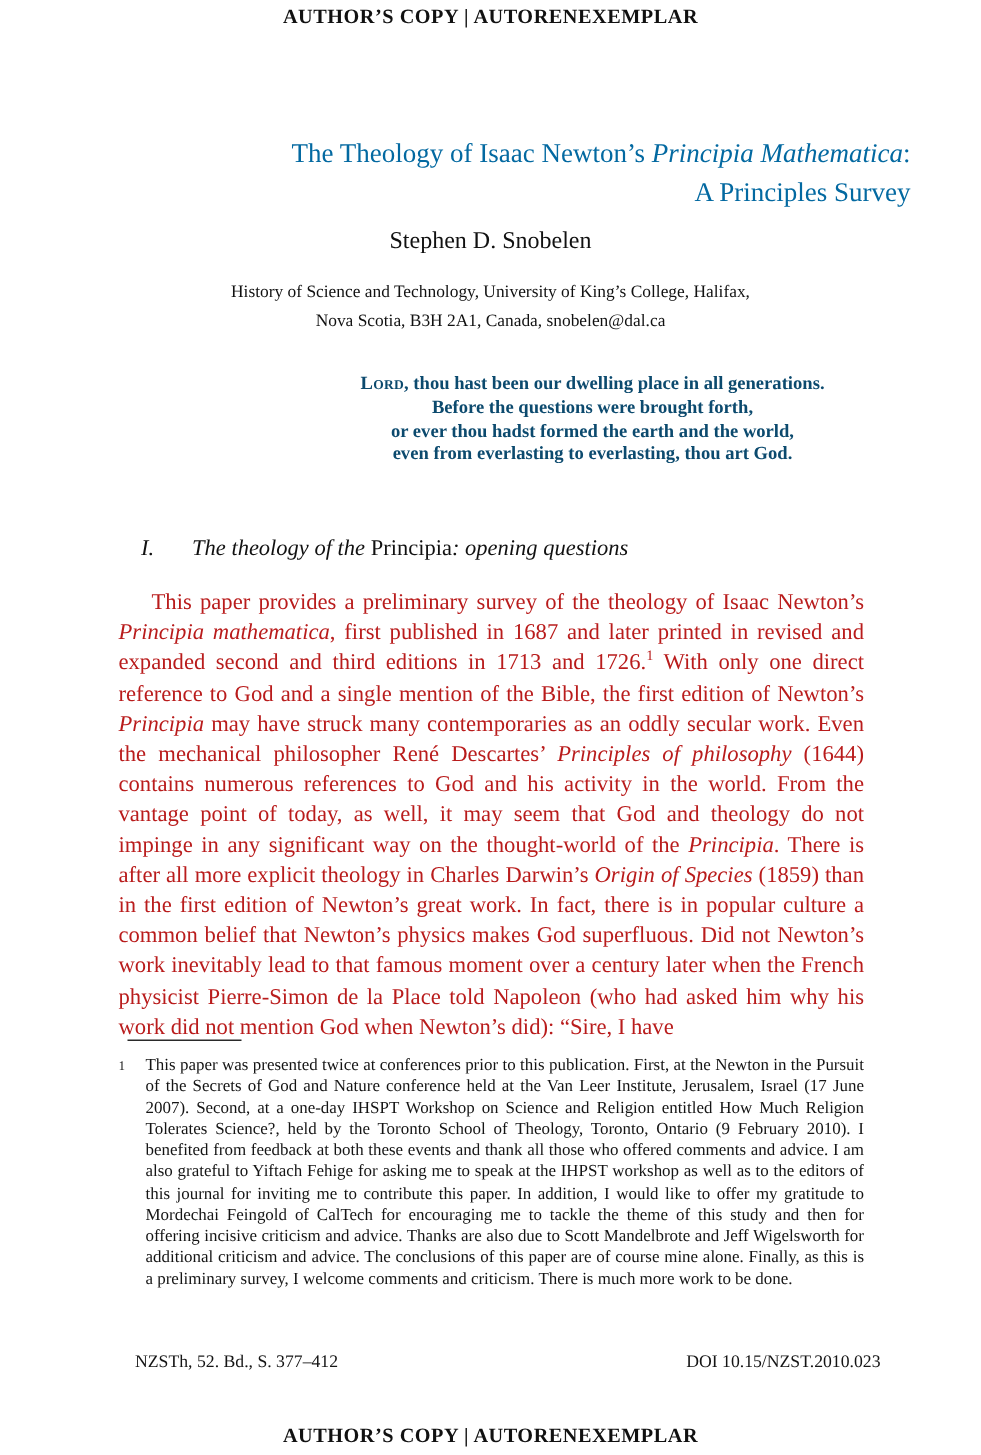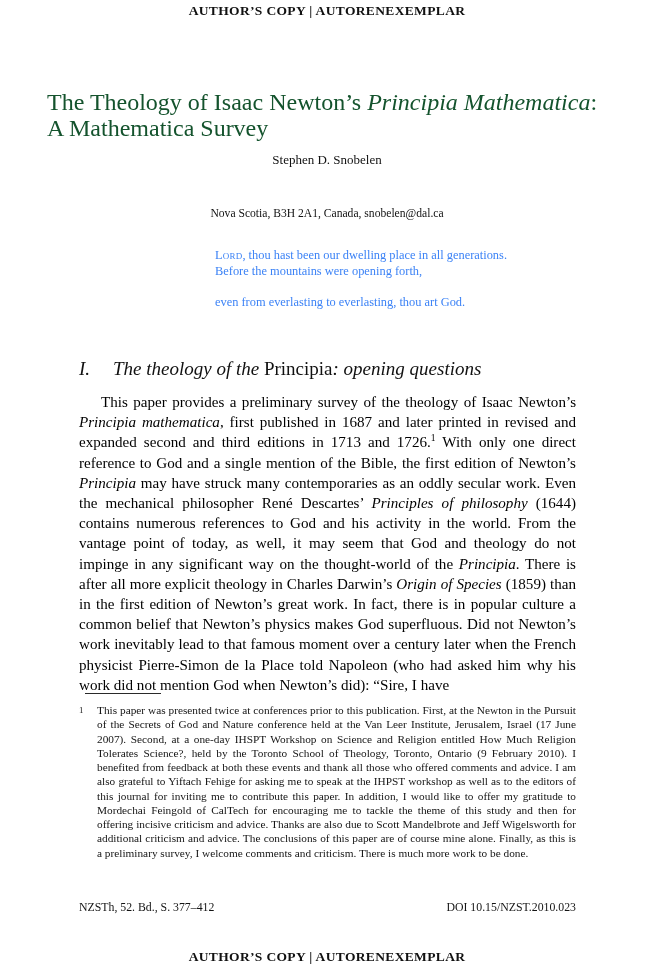--- a/index.html
+++ b/index.html
@@ -37,72 +37,73 @@
   }
   .runhead-top { top: 3px; }
   .runhead-bottom { top: 949px; }
 
   
   .title {
     position: absolute;
     left: 47px;
     width: 560px;
     top: 89px;
-    text-align: left;
-    font-size: 24px;
+    text-align: right;
+    font-size: 18px;
     line-height: 26px;
-    color: #14532d;
+    color: #0369a1;
   }
   .title .i { font-style: italic; }
 
   .author {
     position: absolute;
     left: 47px;
     width: 560px;
     top: 152px;
     text-align: center;
-    font-size: 13px;
+    font-size: 16px;
     color: #111;
   }
 
   .affiliation {
     position: absolute;
     left: 77px;
     width: 500px;
     top: 186px;
     text-align: center;
     font-size: 11.6px;
     line-height: 18.5px;
     color: #111;
   }
 
   
   .epigraph {
     position: absolute;
     right: 79px;
     width: 360px;
     top: 248px;
-    text-align: left;
+    text-align: center;
     font-size: 12.4px;
     line-height: 15.8px;
-    color: #3b82f6;
+    color: #0c4a6e;
+    font-weight: bold;
   }
   .epigraph .sc {
     font-variant: small-caps;
     letter-spacing: 0.2px;
   }
   .epigraph .src { display: block; }
 
   
   .section-head {
     position: absolute;
-    left: 79px;
+    left: 94px;
     width: 497px;
     top: 358px;
-    font-size: 19px;
+    font-size: 15px;
     font-style: italic;
     color: #111;
   }
   .section-head .num {
     display: inline-block;
     width: 34px;
     font-style: italic;
   }
   .section-head .roman { font-style: normal; }
 
@@ -110,21 +111,21 @@
   .body-text {
     position: absolute;
     left: 79px;
     width: 497px;
     top: 392px;
     font-size: 15.1px;
     line-height: 20.2px;
     text-align: justify;
     text-justify: inter-word;
     text-indent: 22px;
-    color: #000000;
+    color: #b91c1c;
     hyphens: manual;
   }
   .body-text .i { font-style: italic; }
   .body-text sup {
     font-size: 9.6px;
     vertical-align: super;
     line-height: 0;
   }
 
   
@@ -154,21 +155,21 @@
     vertical-align: super;
   }
   .footnote .fn-body {
     display: block;
     padding-left: 18px;
   }
 
   
   .footer {
     position: absolute;
-    left: 79px;
+    left: 90px;
     width: 497px;
     top: 900px;
     font-size: 11.8px;
     line-height: 15.5px;
     color: #141414;
   }
   .footer-row {
     display: flex;
     justify-content: space-between;
     align-items: baseline;
@@ -179,34 +180,34 @@
 </style>
 </head>
 <body>
 
 <div class="page">
 
   <div class="runhead runhead-top">AUTHOR’S COPY | AUTORENEXEMPLAR</div>
 
   <div class="title">
     <span>The Theology of Isaac Newton’s </span><span class="i">Principia Mathematica</span><span>:</span><br>
-    <span>A Mathematica Survey</span>
+    <span>A Principles Survey</span>
   </div>
 
   <div class="author">Stephen D. Snobelen</div>
 
   <div class="affiliation">
-    <br>
+    <span>History of Science and Technology, University of King’s College, Halifax,</span><br>
     <span>Nova Scotia, B3H 2A1, Canada, snobelen@dal.ca</span>
   </div>
 
   <div class="epigraph">
     <span class="sc">Lord</span><span>, thou hast been our dwelling place in all generations.</span><br>
-    <span>Before the mountains were opening forth,</span><br>
-    <br>
+    <span>Before the questions were brought forth,</span><br>
+    <span>or ever thou hadst formed the earth and the world,</span><br>
     <span>even from everlasting to everlasting, thou art God.</span>
   </div>
 
   <div class="section-head">
     <span class="num">I.</span><span>The theology of the </span><span class="roman">Principia</span><span>: opening questions</span>
   </div>
 
   <div class="body-text">
     <span>This paper provides a preliminary survey of the theology of Isaac Newton’s </span><span class="i">Principia mathematica</span><span>, first published in 1687 and later printed in revised and expanded second and third editions in 1713 and 1726.</span><sup>1</sup><span> With only one direct reference to God and a single mention of the Bible, the first edition of Newton’s </span><span class="i">Principia</span><span> may have struck many contemporaries as an oddly secular work. Even the mechanical philosopher René Descartes’ </span><span class="i">Principles of philosophy</span><span> (1644) contains numerous references to God and his activity in the world. From the vantage point of today, as well, it may seem that God and theology do not impinge in any significant way on the thought-world of the </span><span class="i">Principia</span><span>. There is after all more explicit theology in Charles Darwin’s </span><span class="i">Origin of Species</span><span> (1859) than in the first edition of Newton’s great work. In fact, there is in popular culture a common belief that Newton’s physics makes God superfluous. Did not Newton’s work inevitably lead to that famous moment over a century later when the French physicist Pierre-Simon de la Place told Napoleon (who had asked him why his work did not mention God when Newton’s did): “Sire, I have</span>
   </div>

